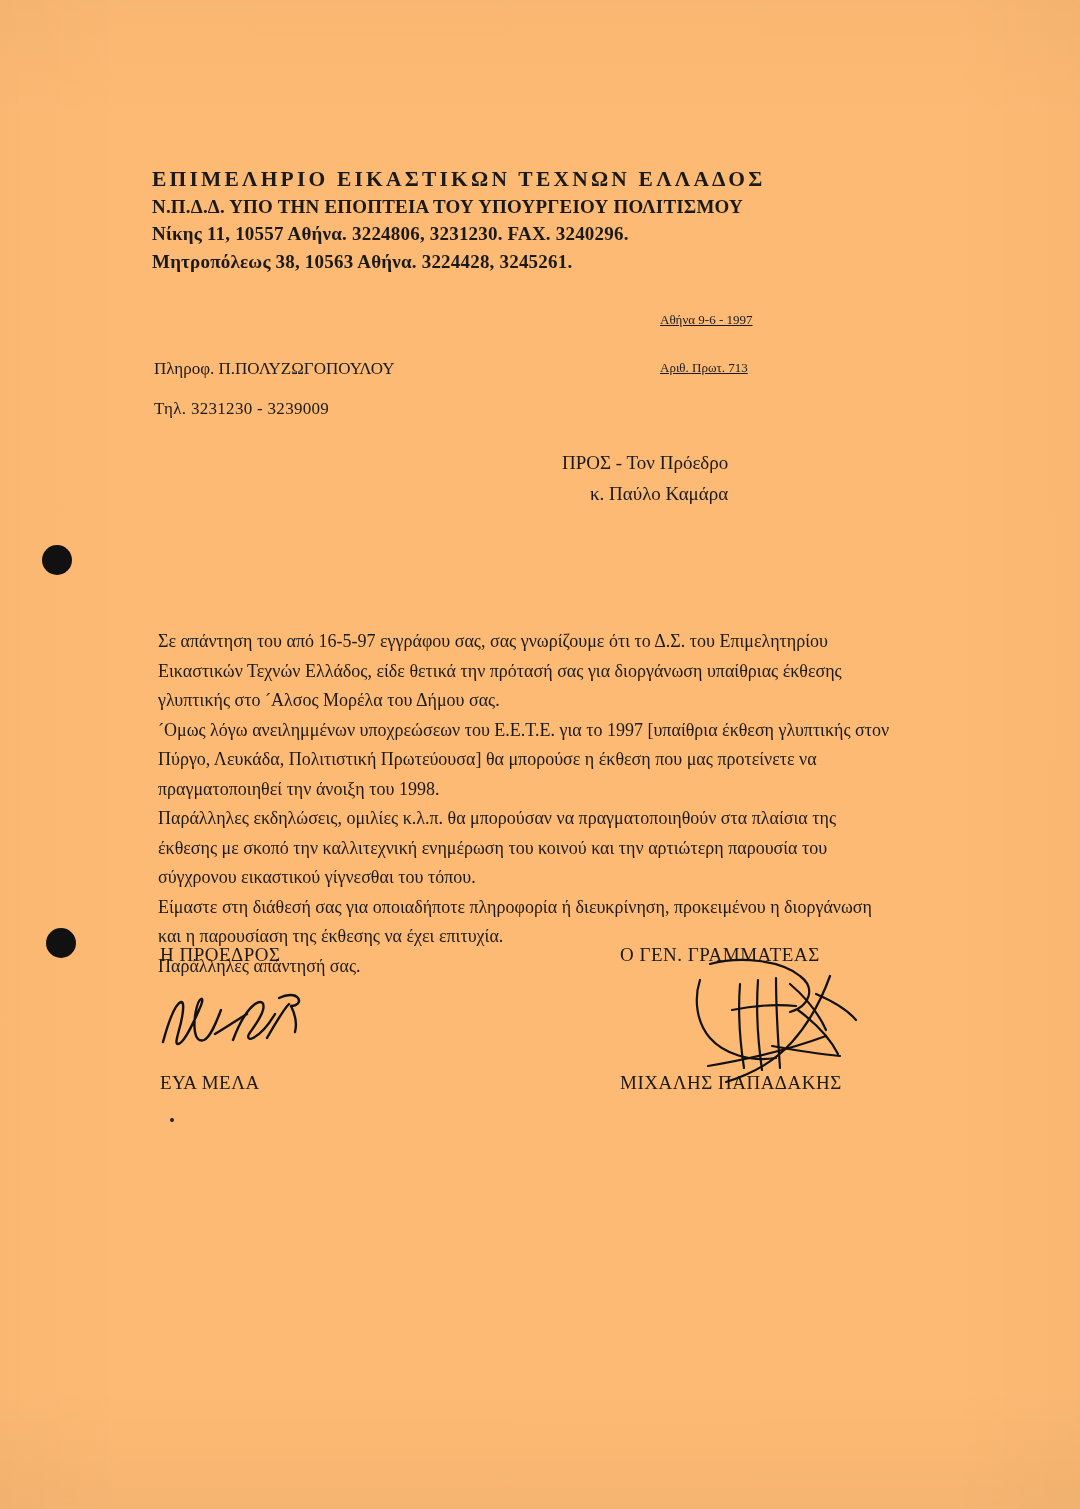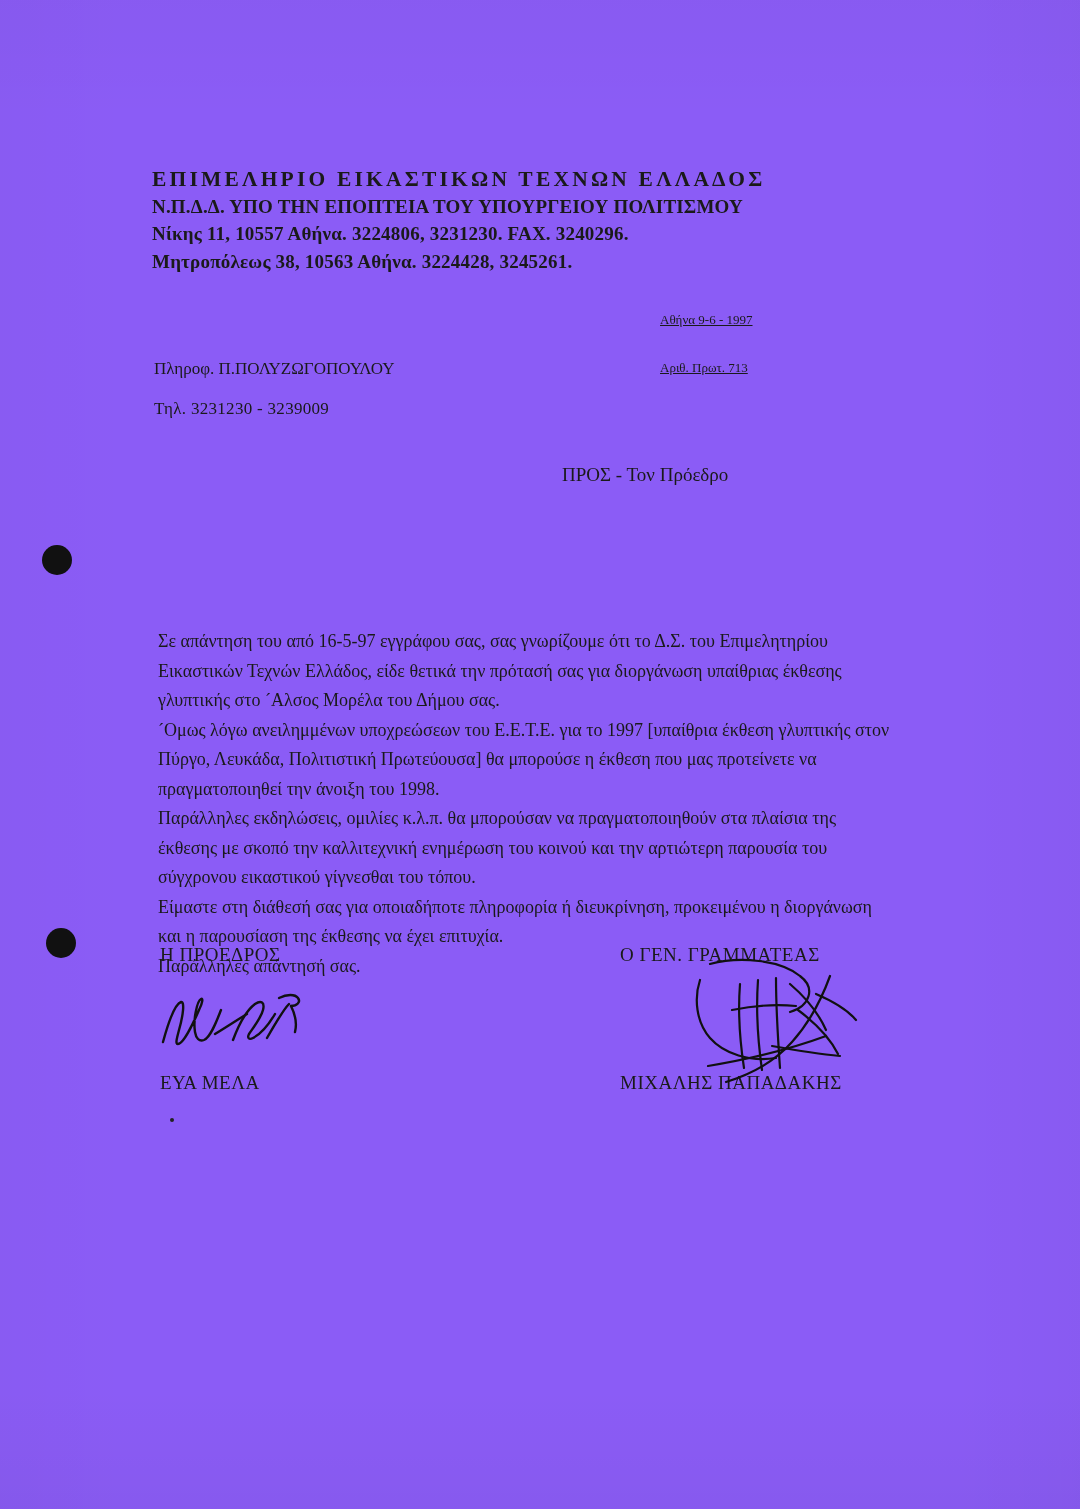--- a/index.html
+++ b/index.html
@@ -11,21 +11,21 @@
     width: 1080px;
     height: 1509px;
     position: relative;
     font-family: "Liberation Serif", serif;
     color: #1a1a1a;
     overflow: hidden;
   }
   .page {
     position: absolute;
     inset: 0;
-    background: #8b5cf6;
+    background: #fdba74;
   }
   
   .page::before {
     content: "";
     position: absolute;
     inset: 0;
     background:
       linear-gradient(90deg, rgba(0,0,0,0.015) 0%, rgba(0,0,0,0) 12%, rgba(0,0,0,0) 88%, rgba(0,0,0,0.02) 100%),
       linear-gradient(180deg, rgba(0,0,0,0.02) 0%, rgba(0,0,0,0) 8%, rgba(0,0,0,0) 92%, rgba(0,0,0,0.03) 100%);
     pointer-events: none;
@@ -73,21 +73,21 @@
     text-decoration: underline;
   }
   .meta-right .row2 {
     margin-top: 28px;
     display: block;
   }
 
   .recipient {
     position: absolute;
     left: 562px;
-    top: 460px;
+    top: 448px;
     font-size: 19px;
     line-height: 1.62;
   }
   .recipient .ind {
     display: block;
     padding-left: 28px;
   }
 
   .body-text {
     position: absolute;
@@ -176,20 +176,21 @@
     <span class="tel">Τηλ. 3231230 - 3239009</span>
   </div>
 
   <div class="meta-right">
     <span>Αθήνα  9-6 - 1997</span>
     <span class="row2">Αριθ. Πρωτ.  713</span>
   </div>
 
   <div class="recipient">
     <span>ΠΡΟΣ - Τον Πρόεδρο</span>
+    <span class="ind">κ. Παύλο Καμάρα</span>
   </div>
 
   <div class="body-text">
     <p>Σε απάντηση του από 16-5-97 εγγράφου σας, σας γνωρίζουμε ότι το Δ.Σ. του Επιμελητηρίου Εικαστικών Τεχνών Ελλάδος, είδε θετικά την πρότασή σας για διοργάνωση υπαίθριας έκθεσης γλυπτικής στο ´Αλσος Μορέλα του Δήμου σας.</p>
     <p>´Ομως λόγω ανειλημμένων υποχρεώσεων του Ε.Ε.Τ.Ε. για το 1997 [υπαίθρια έκθεση γλυπτικής στον Πύργο, Λευκάδα, Πολιτιστική Πρωτεύουσα] θα μπορούσε η έκθεση που μας προτείνετε να πραγματοποιηθεί την άνοιξη του 1998.</p>
     <p>Παράλληλες εκδηλώσεις, ομιλίες κ.λ.π. θα μπορούσαν να πραγματοποιηθούν στα πλαίσια της έκθεσης με σκοπό την καλλιτεχνική ενημέρωση του κοινού και την αρτιώτερη παρουσία του σύγχρονου εικαστικού γίγνεσθαι του τόπου.</p>
     <p>Είμαστε στη διάθεσή σας για οποιαδήποτε πληροφορία ή διευκρίνηση, προκειμένου η διοργάνωση και η παρουσίαση της έκθεσης να έχει επιτυχία.</p>
     <p>Παράλληλες απάντησή σας.</p>
   </div>
 

